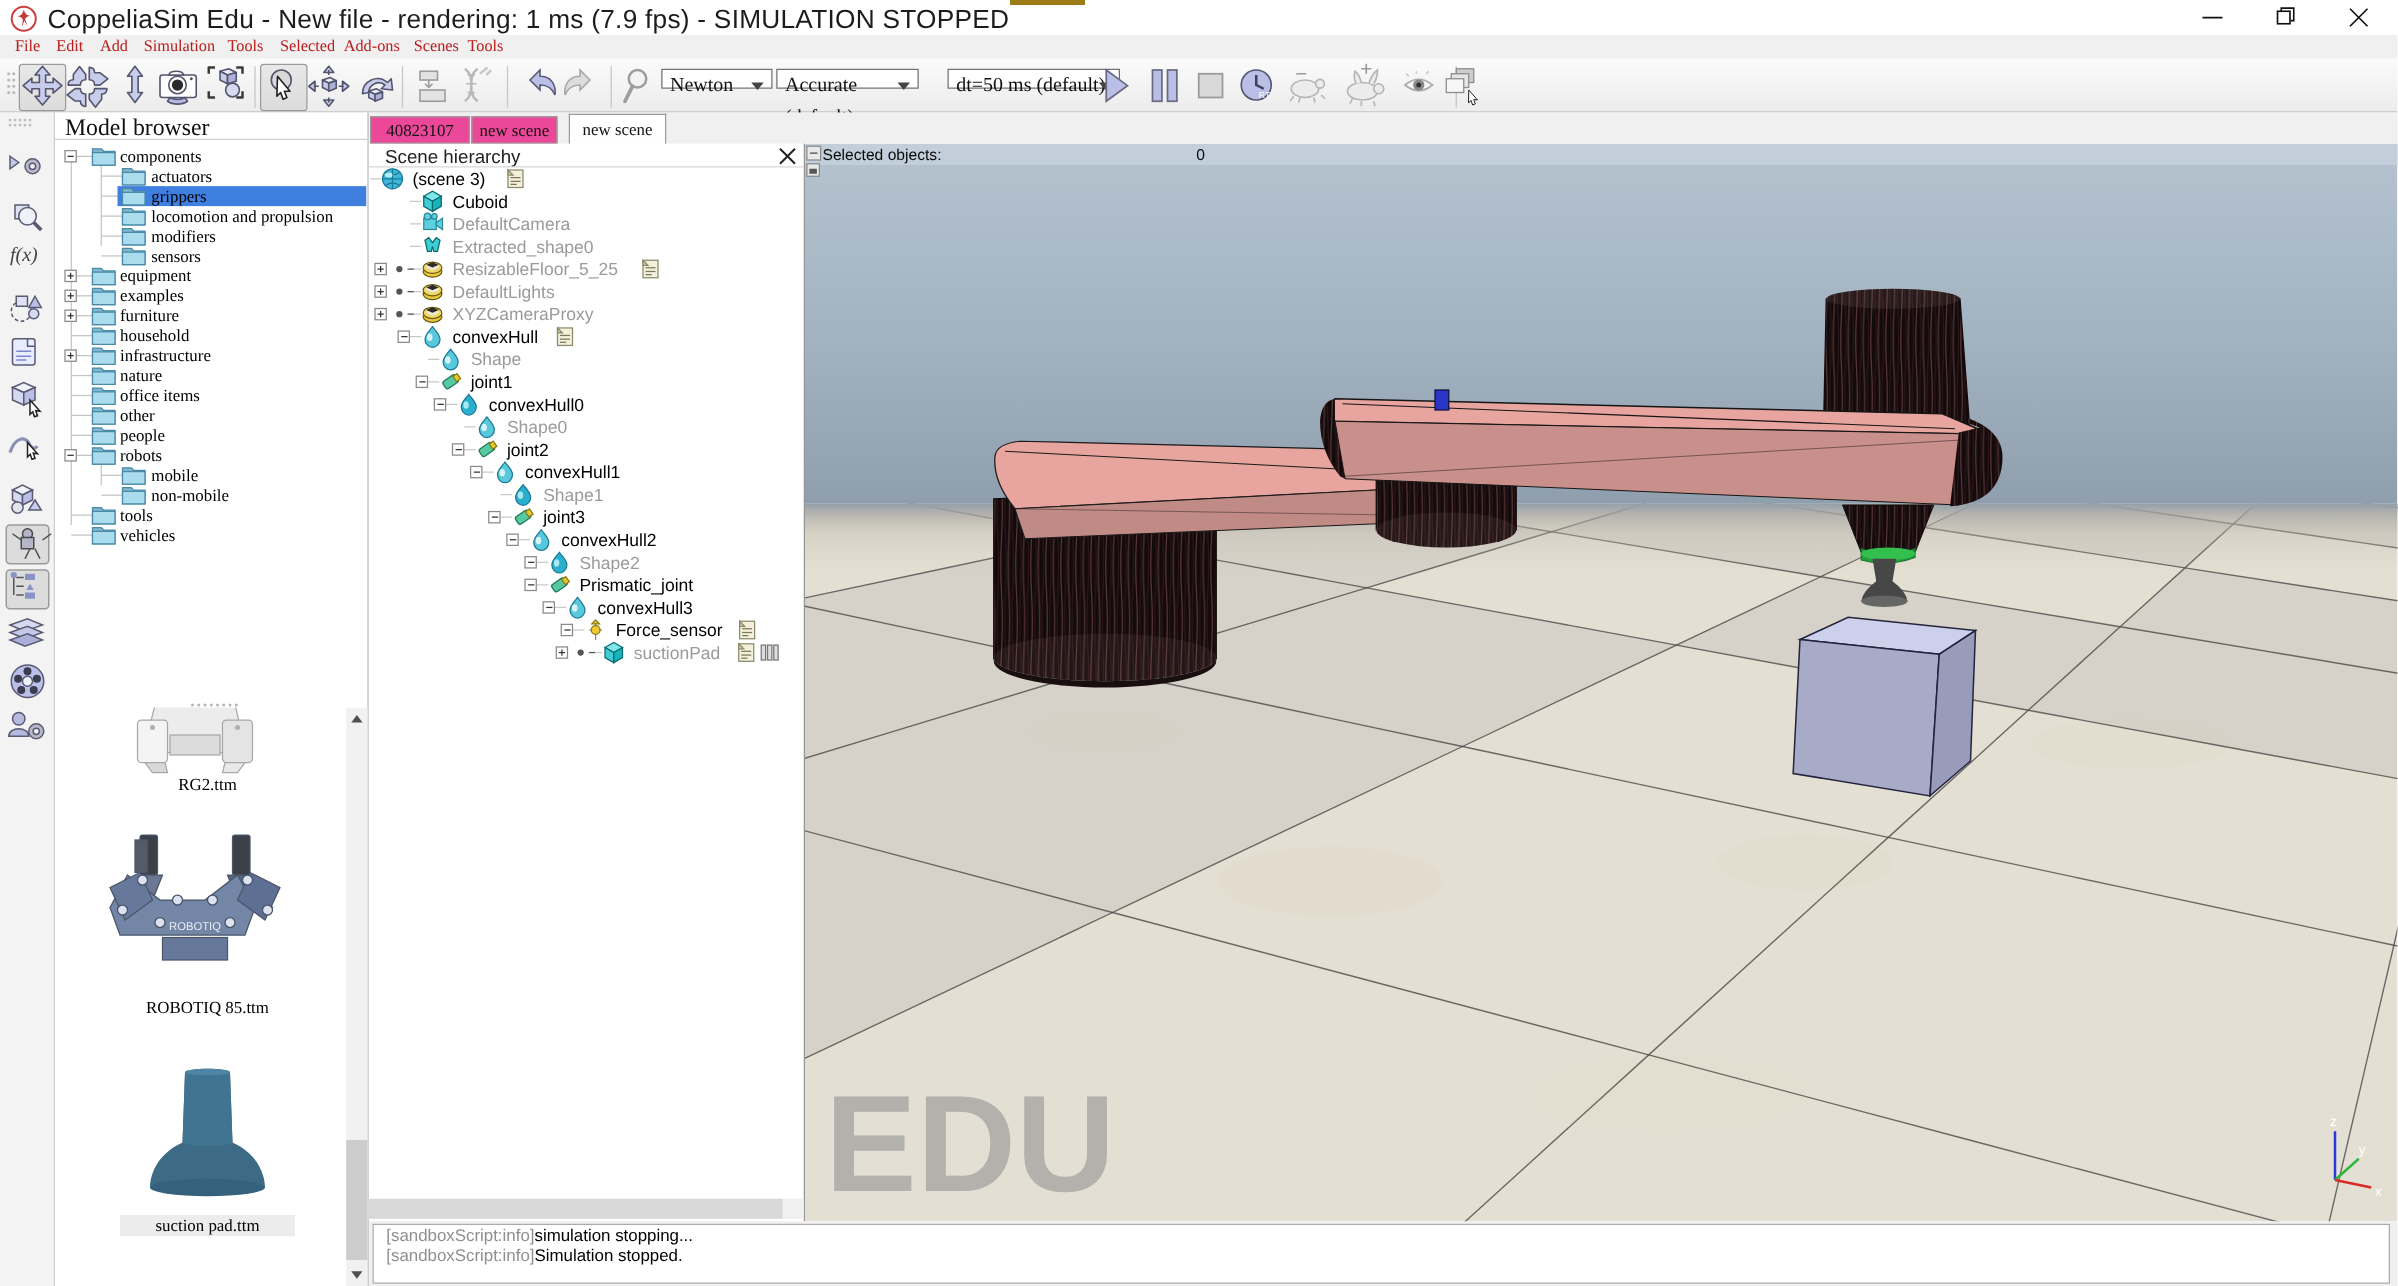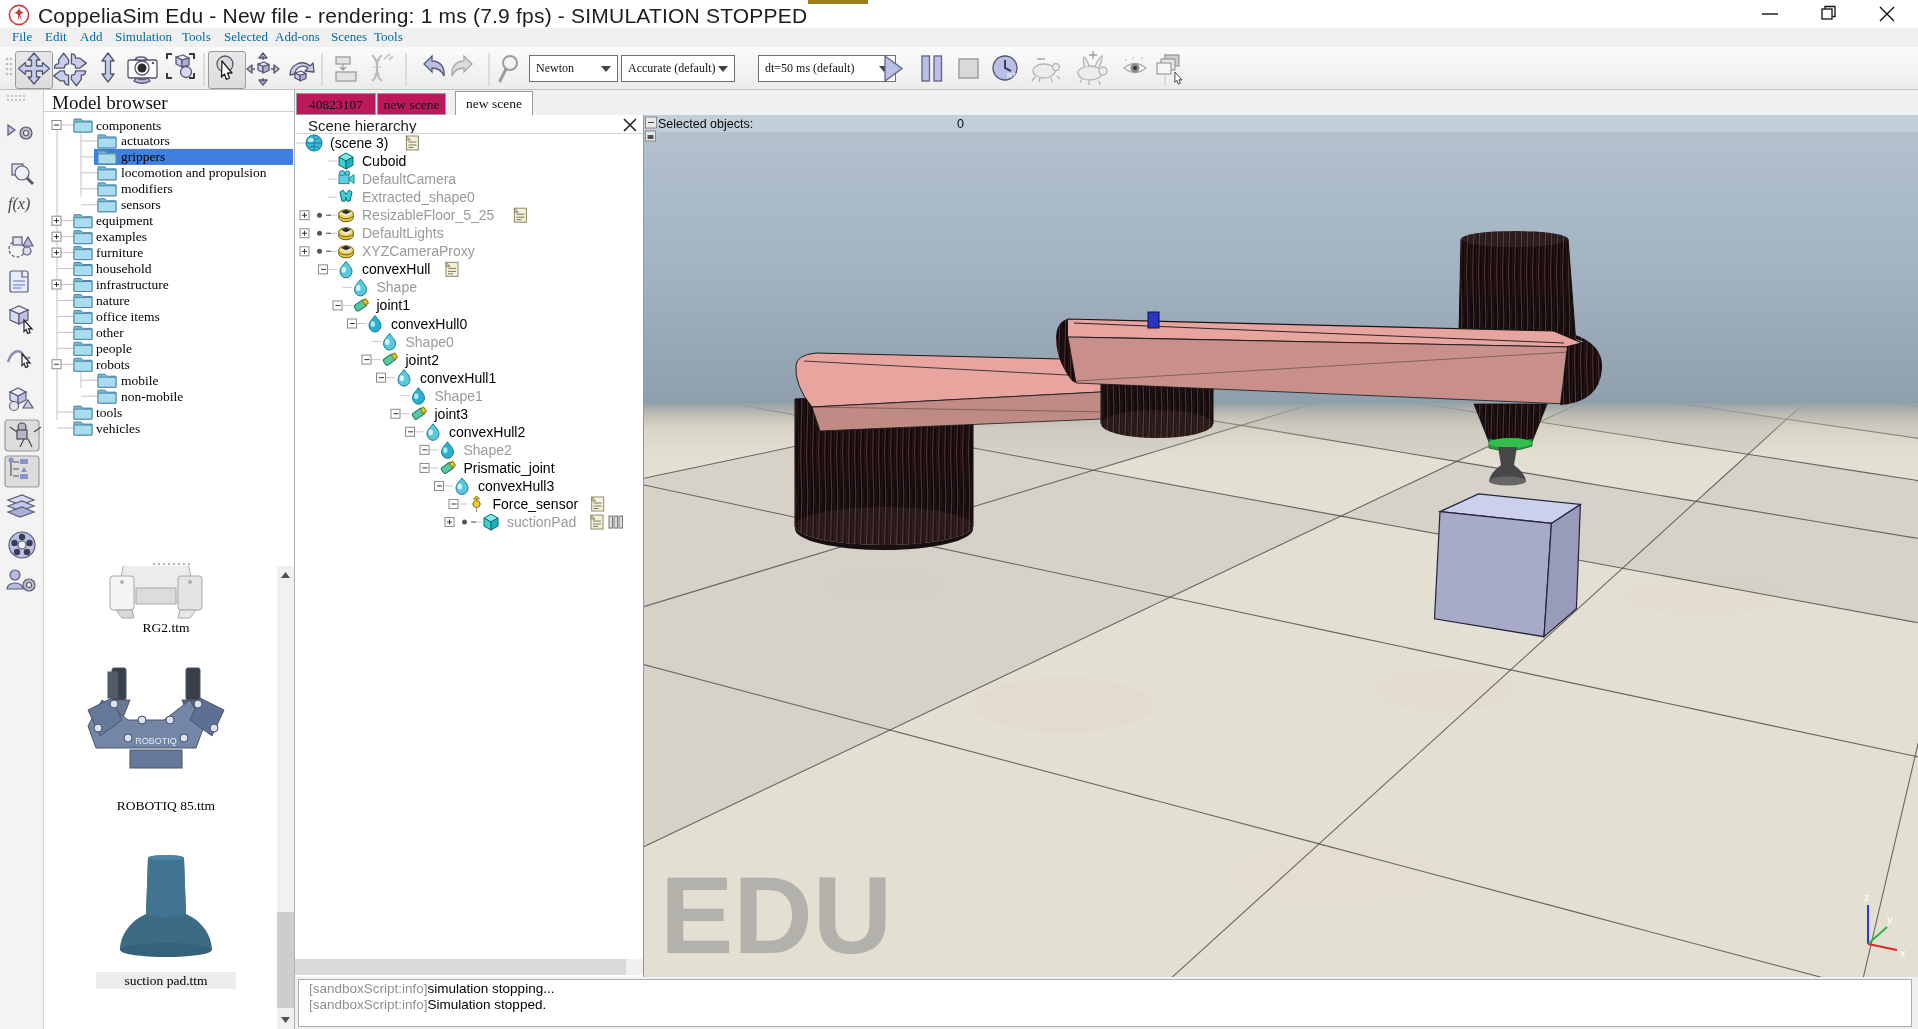--- a/index.html
+++ b/index.html
@@ -1,31 +1,31 @@
 <!DOCTYPE html>
 <html><head><meta charset="utf-8"><style>
 *{margin:0;padding:0;box-sizing:border-box}
 html,body{width:1918px;height:1029px;overflow:hidden;background:#fff;font-family:"Liberation Sans",sans-serif;position:relative}
 .abs{position:absolute}
 #titlebar{left:0;top:0;width:1918px;height:28px;background:#fff;}
 #title-text{left:38px;top:4px;font-size:21px;color:#1c1c1c;letter-spacing:0.2px}
 #goldstrip{left:808px;top:0;width:60px;height:4px;background:#9d7b16}
-#menubar{left:0;top:28px;width:1918px;height:19px;background:#f0f0f0;font-family:"Liberation Serif",serif;font-size:13px;color:#0369a1}
+#menubar{left:0;top:28px;width:1918px;height:19px;background:#f0f0f0;font-family:"Liberation Serif",serif;font-size:13px;color:#b91c1c}
 .mi{position:absolute;top:1px}
 #toolbar{left:0;top:47px;width:1918px;height:43px;background:linear-gradient(#fbfbfb,#ececec);border-bottom:1px solid #c2c0bf}
 .tbtn{position:absolute;top:51px;width:38px;height:38px}
 .pressed{background:linear-gradient(#e8e8e8,#dcdcdc);border:1px solid #9a9a9a;border-radius:3px}
-.combo{position:absolute;top:55px;height:27px;background:#fff;border:1px solid #707070;font-family:"Liberation Serif",serif;font-size:12px;color:#111;line-height:25px;padding-left:6px}
+.combo{position:absolute;top:55px;height:16px;background:#fff;border:1px solid #707070;font-family:"Liberation Serif",serif;font-size:16px;color:#111;line-height:25px;padding-left:6px}
 .combo .arr{position:absolute;right:6px;top:10px;width:0;height:0;border-left:5px solid transparent;border-right:5px solid transparent;border-top:6px solid #444}
 #leftrail{left:0;top:90px;width:44px;height:939px;background:#f3f3f3;border-right:1px solid #cfcfcf}
 #mbpanel{left:44px;top:90px;width:251px;height:939px;background:#fff;border-right:1px solid #b0b0b0}
 #mbtitle{left:52px;top:92px;font-family:"Liberation Serif",serif;font-size:19px;color:#111}
 #mbline{left:44px;top:111px;width:250px;height:1px;background:#cfcfcf}
 #tabbar{left:295px;top:90px;width:1623px;height:25px;background:#f0f0f0}
-.tab{position:absolute;font-family:"Liberation Serif",serif;font-size:13.5px;text-align:center;border:1px solid #9a9a9a;background:#be185d;color:#111}
+.tab{position:absolute;font-family:"Liberation Serif",serif;font-size:13.5px;text-align:center;border:1px solid #9a9a9a;background:#ec4899;color:#111}
 #shpanel{left:295px;top:115px;width:349px;height:862px;background:#fff;border-right:1px solid #969696}
 #shtitle{left:308px;top:117px;font-size:15px;color:#222}
 #statusbar{left:295px;top:977px;width:1623px;height:52px;background:#f0f0f0}
 #msgbox{left:298px;top:979px;width:1614px;height:48px;background:#fff;border:1px solid #ababab;font-family:Liberation Sans, sans-serif;font-size:13.5px}
 .msg-g{color:#8f8f8f}
 </style></head>
 <body>
 <div class="abs" id="titlebar"></div>
 <div class="abs" id="goldstrip"></div>
 <svg class="abs" style="left:8px;top:4px" width="22" height="22" viewBox="0 0 22 22">

